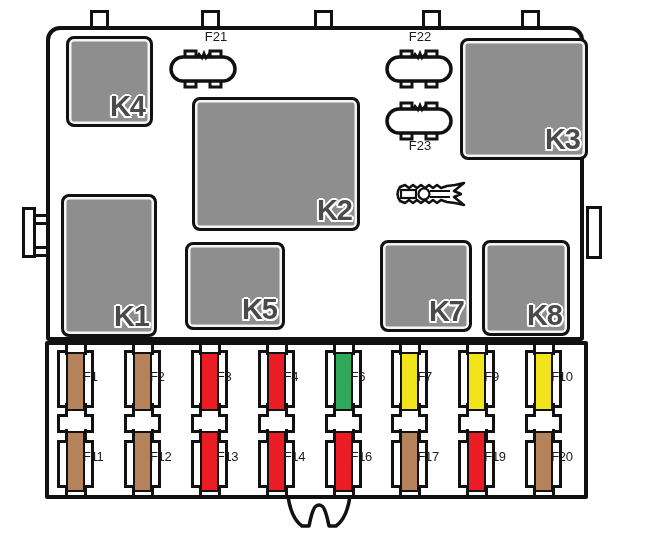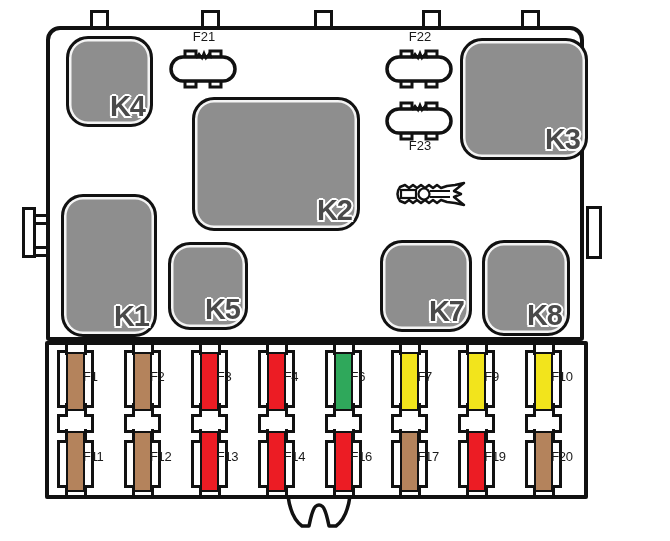--- a/index.html
+++ b/index.html
@@ -14,21 +14,21 @@
     border:4px solid #111;border-radius:2px;z-index:2}
 
   
   .toptab{position:absolute;top:10px;width:19px;height:20px;background:#fff;border:3.5px solid #111;z-index:0}
 
   
   .sidetab{position:absolute;background:#fff;border:3.5px solid #111;z-index:1}
   .arm{position:absolute;background:#fff;border:3px solid #111;z-index:0}
 
   
-  .relay{position:absolute;background:#8e8e8e;border:3.5px solid #111;border-radius:22px;
+  .relay{position:absolute;background:#8e8e8e;border:3.5px solid #111;border-radius:8px;
     box-shadow:inset 0 0 0 2.5px rgba(255,255,255,.9);z-index:2}
   .klabel{position:absolute;right:5px;bottom:1px;font-size:29px;font-weight:bold;color:#4a4a4a;
     letter-spacing:-1px;line-height:1.1;
     text-shadow:-2px 0 0 #fff,2px 0 0 #fff,0 -2px 0 #fff,0 2px 0 #fff,
     -1.5px -1.5px 0 #fff,1.5px -1.5px 0 #fff,-1.5px 1.5px 0 #fff,1.5px 1.5px 0 #fff}
 
   
   .fsym{position:absolute;z-index:2}
   .fsym-label{position:absolute;z-index:2;font-size:13px;color:#1a1a1a;text-align:center;width:72px}
   .puller{position:absolute;z-index:2}
@@ -81,31 +81,31 @@
   </div>
   <div class="relay" style="left:192px;top:97px;width:168px;height:134px">
     <span class="klabel">K2</span>
   </div>
   <div class="relay" style="left:460px;top:38px;width:128px;height:122px">
     <span class="klabel">K3</span>
   </div>
   <div class="relay" style="left:66px;top:36px;width:87px;height:91px">
     <span class="klabel">K4</span>
   </div>
-  <div class="relay" style="left:168px;top:242px;width:80px;height:88px">
+  <div class="relay" style="left:185px;top:242px;width:100px;height:88px">
     <span class="klabel">K5</span>
   </div>
   <div class="relay" style="left:380px;top:240px;width:92px;height:92px">
     <span class="klabel">K7</span>
   </div>
   <div class="relay" style="left:482px;top:240px;width:88px;height:96px">
     <span class="klabel">K8</span>
   </div>
 
-  <span class="fsym-label" style="left:168px;top:29px">F21</span>
+  <span class="fsym-label" style="left:180px;top:29px">F21</span>
   <svg class="fsym" style="left:168px;top:44px" width="72" height="50" viewBox="0 0 72 50">
     <rect x="17" y="7" width="11" height="12" fill="#fff" stroke="#111" stroke-width="3"></rect>
     <rect x="42" y="7" width="11" height="12" fill="#fff" stroke="#111" stroke-width="3"></rect>
     <rect x="17" y="31" width="11" height="12" fill="#fff" stroke="#111" stroke-width="3"></rect>
     <rect x="42" y="31" width="11" height="12" fill="#fff" stroke="#111" stroke-width="3"></rect>
     <rect x="3" y="13" width="64" height="24" rx="12" fill="#fff" stroke="#111" stroke-width="3.5"></rect>
     <polyline points="28,14 31,10 34,14 36,9 38,14 41,10 44,14" fill="none" stroke="#111" stroke-width="2.5"></polyline>
   </svg>
 
   <span class="fsym-label" style="left:384px;top:29px">F22</span>

